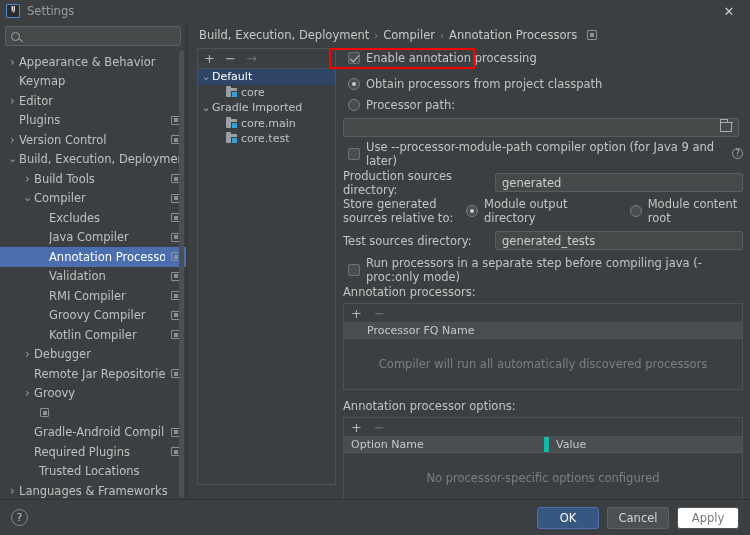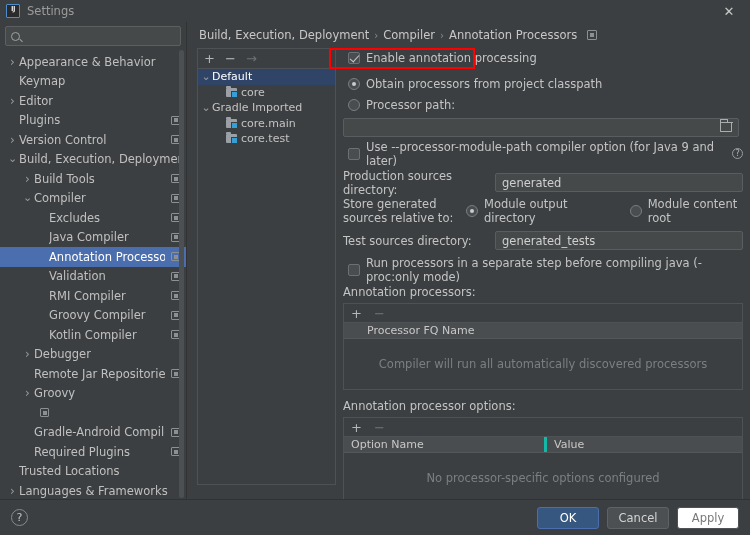--- a/index.html
+++ b/index.html
@@ -187,21 +187,21 @@
   .tbl { border: 1px solid #4e5254; background: #3c3f41; }
   .tbl-toolbar { height: 18px; display: flex; align-items: center; padding-left: 7px; gap: 12px; }
   .tbl-head {
     height: 17px; background: #4a4d4f; border-top: 1px solid #4e5254;
     border-bottom: 1px solid #545759; display: flex; align-items: center;
   }
   .tbl-head .th {
     font-size: 11px; color: #c8c8c8; padding-left: 7px; height: 100%;
     display: flex; align-items: center;
   }
-  .tbl-head .th.split { border-left: 3px solid #14b8a6; }
+  .tbl-head .th.split { border-left: 5px solid #14b8a6; }
   .tbl-body { display: flex; align-items: center; justify-content: center; }
   .empty-msg { font-size: 11.5px; color: #7c7f81; }
 
   
   .bottom {
     position: absolute; left: 0; bottom: 0; width: 750px; height: 36px;
     background: #3c3f41; border-top: 1px solid #323232;
     display: flex; align-items: center;
   }
   .help-btn {
@@ -329,21 +329,21 @@
         <div class="tnode" style="padding-left: 21px;">
           <span class="arrow"></span>
           <span class="tlabel">Gradle-Android Compiler</span>
           <span class="badge"></span>
         </div>
         <div class="tnode" style="padding-left: 21px;">
           <span class="arrow"></span>
           <span class="tlabel">Required Plugins</span>
           <span class="badge"></span>
         </div>
-        <div class="tnode" style="padding-left: 6px;">
+        <div class="tnode" style="padding-left: 26px;">
           <span class="arrow"></span>
           <span class="tlabel">Trusted Locations</span>
         </div>
         <div class="tnode" style="padding-left: 6px;">
           <span class="arrow" style="font-size: 12px;">›</span>
           <span class="tlabel">Languages &amp; Frameworks</span>
         </div>
       </div>
     <div class="sb-scroll"></div>
   </div>

